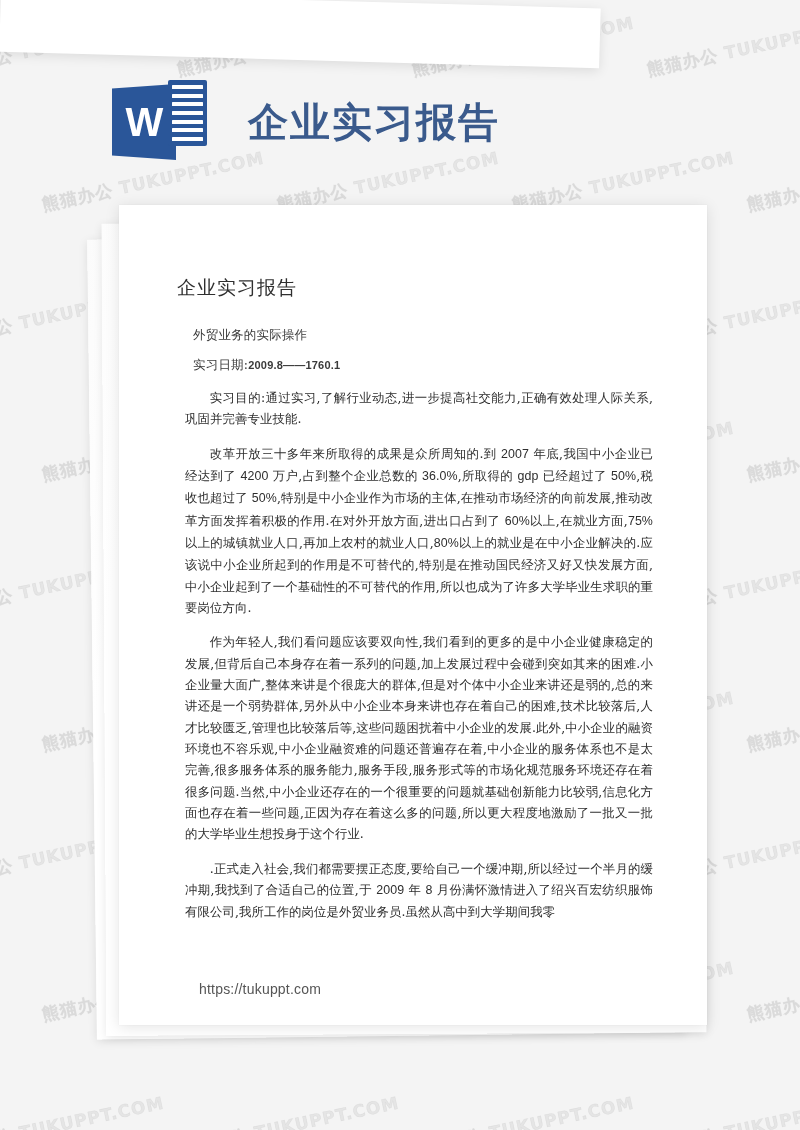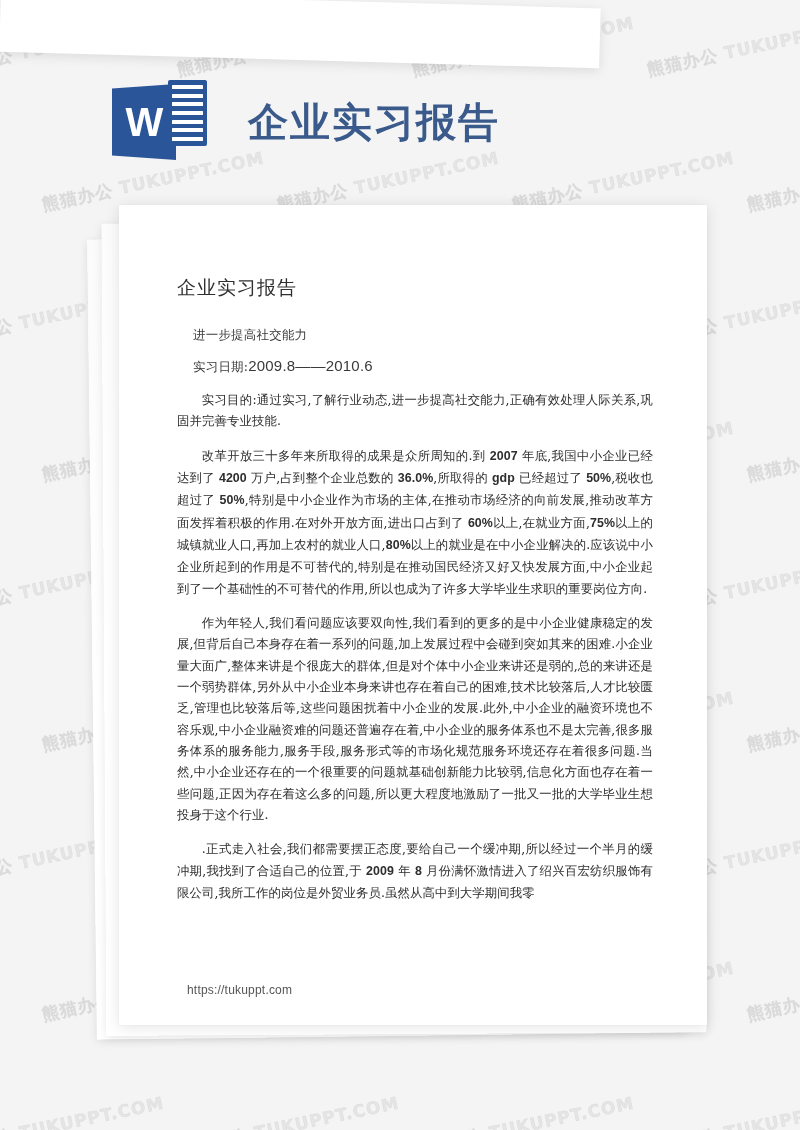--- a/index.html
+++ b/index.html
@@ -156,46 +156,46 @@
 
   .meta-line {
     font-family: "DejaVu Serif", serif;
     font-size: 12.5px;
     color: #3a3a3a;
     margin: 0 0 13px 16px;
     letter-spacing: 0.2px;
   }
   .meta-line b {
     font-family: "Liberation Sans", sans-serif;
-    font-weight: 400;
-    font-size: 15px;
+    font-weight: 700;
+    font-size: 11px;
   }
 
   .body-para {
     font-family: "DejaVu Serif", serif;
     font-size: 12.4px;
     line-height: 1.72;
     color: #2e2e2e;
     text-align: justify;
     text-justify: inter-character;
     margin-bottom: 13px;
     letter-spacing: 0.1px;
   }
-  .body-para.indent { text-indent: 2em; }
+  .body-para.indent { text-indent: 2em; margin-left: 8px; }
   .body-para b {
     font-family: "Liberation Sans", sans-serif;
-    font-weight: 700;
+    font-weight: 400;
   }
 
   #doc-footer-url {
     position: absolute;
-    left: 68px;
+    left: 80px;
     bottom: 28px;
     font-family: "Liberation Sans", sans-serif;
-    font-size: 12px;
+    font-size: 14px;
     color: #555555;
     letter-spacing: 0.2px;
   }
 </style>
 </head>
 <body>
 
 <div id="watermark-layer">
     <div class="wm" style="left: -60px; top: 35px;">熊猫办公 TUKUPPT.COM</div>
     <div class="wm" style="left: 175px; top: 35px;">熊猫办公 TUKUPPT.COM</div>
@@ -255,22 +255,22 @@
   </div>
   <div id="doc-heading">企业实习报告</div>
 </div>
 
 <div id="doc-page">
   <div id="doc-inner">
 
     <div id="doc-title">企业实习报告</div>
 
     <div id="meta-block">
-        <div class="meta-line">进一步提高社交能力</div>
-        <div class="meta-line">实习日期:<b>2009.8</b><b>——</b><b>2010.6</b></div>
+        <div class="meta-line">外贸业务的实际操作</div>
+        <div class="meta-line">实习日期:<b>2009.8</b><b>——</b><b>1760.1</b></div>
       </div>
 
     <div id="paragraph-block">
         <p class="body-para indent">实习目的:通过实习,了解行业动态,进一步提高社交能力,正确有效处理人际关系,巩固并完善专业技能.</p>
         <p class="body-para indent">改革开放三十多年来所取得的成果是众所周知的.到 <b>2007</b> 年底,我国中小企业已经达到了 <b>4200</b> 万户,占到整个企业总数的 <b>36.0%</b>,所取得的 <b>gdp</b> 已经超过了 <b>50%</b>,税收也超过了 <b>50%</b>,特别是中小企业作为市场的主体,在推动市场经济的向前发展,推动改革方面发挥着积极的作用.在对外开放方面,进出口占到了 <b>60%</b>以上,在就业方面,<b>75%</b>以上的城镇就业人口,再加上农村的就业人口,<b>80%</b>以上的就业是在中小企业解决的.应该说中小企业所起到的作用是不可替代的,特别是在推动国民经济又好又快发展方面,中小企业起到了一个基础性的不可替代的作用,所以也成为了许多大学毕业生求职的重要岗位方向.</p>
         <p class="body-para indent">作为年轻人,我们看问题应该要双向性,我们看到的更多的是中小企业健康稳定的发展,但背后自己本身存在着一系列的问题,加上发展过程中会碰到突如其来的困难.小企业量大面广,整体来讲是个很庞大的群体,但是对个体中小企业来讲还是弱的,总的来讲还是一个弱势群体,另外从中小企业本身来讲也存在着自己的困难,技术比较落后,人才比较匮乏,管理也比较落后等,这些问题困扰着中小企业的发展.此外,中小企业的融资环境也不容乐观,中小企业融资难的问题还普遍存在着,中小企业的服务体系也不是太完善,很多服务体系的服务能力,服务手段,服务形式等的市场化规范服务环境还存在着很多问题.当然,中小企业还存在的一个很重要的问题就基础创新能力比较弱,信息化方面也存在着一些问题,正因为存在着这么多的问题,所以更大程度地激励了一批又一批的大学毕业生想投身于这个行业.</p>
         <p class="body-para indent">.正式走入社会,我们都需要摆正态度,要给自己一个缓冲期,所以经过一个半月的缓冲期,我找到了合适自己的位置,于 <b>2009</b> 年 <b>8</b> 月份满怀激情进入了绍兴百宏纺织服饰有限公司,我所工作的岗位是外贸业务员.虽然从高中到大学期间我零</p>
       </div>
 
   </div>

